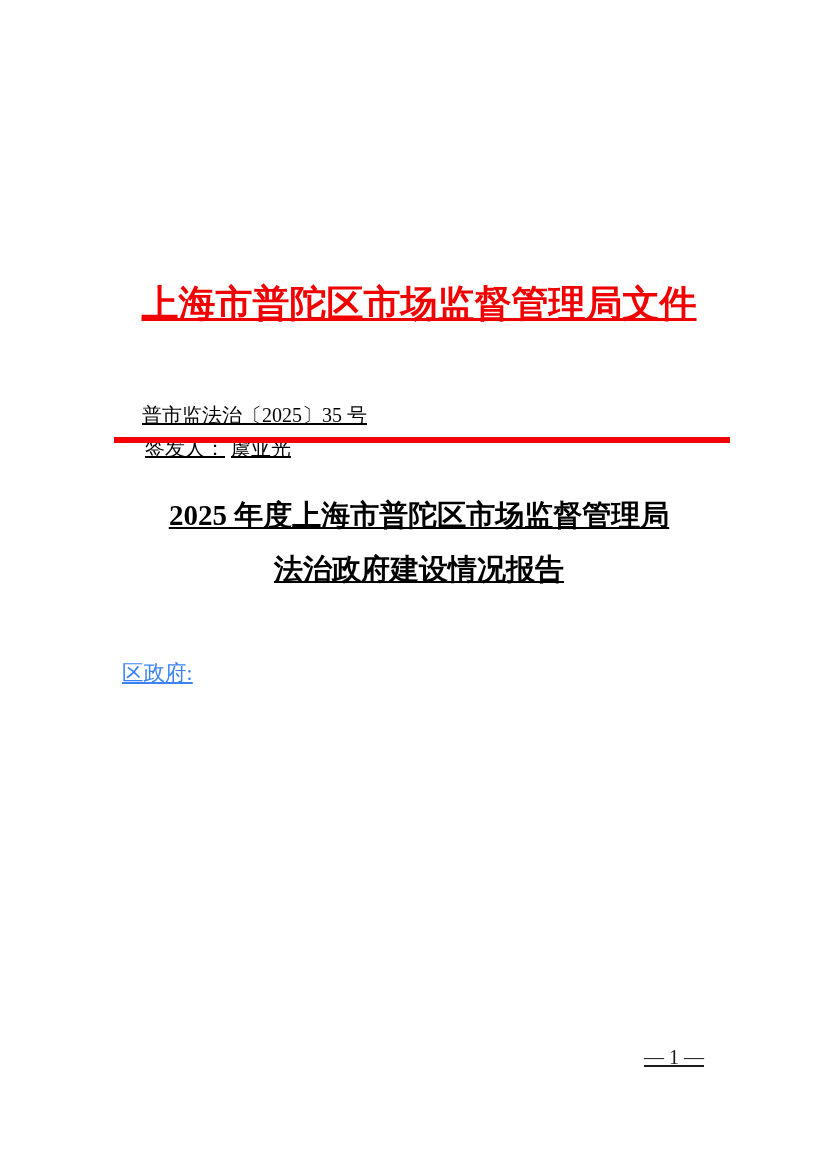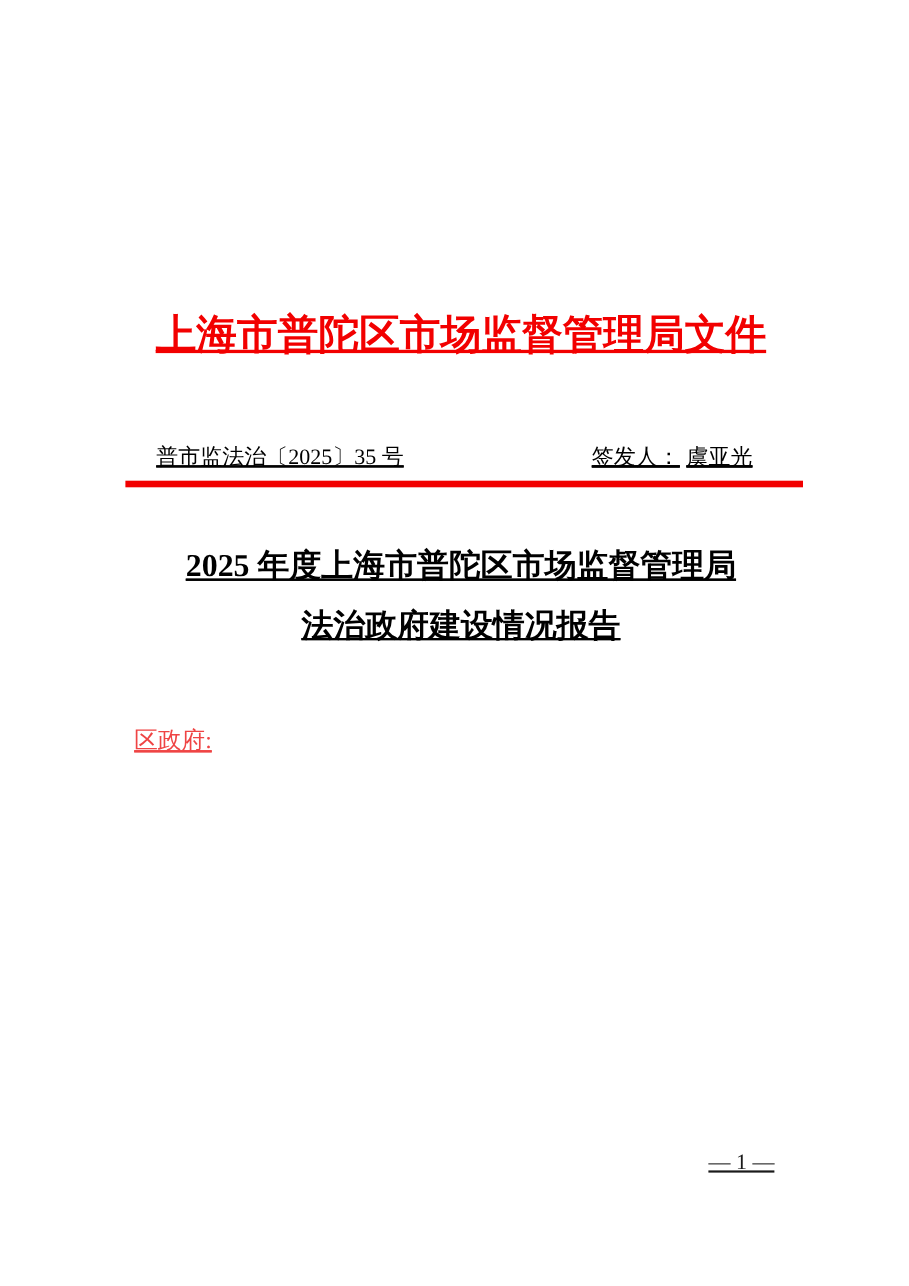--- a/index.html
+++ b/index.html
@@ -33,20 +33,21 @@
     top: 390px;
     left: 110px;
     width: 614px;
     display: flex;
     justify-content: space-between;
     align-items: baseline;
     font-size: 20px;
     padding-left: 23px;
     padding-right: 40px;
     white-space: nowrap;
+    flex-direction: column;
   }
   .red-rule {
     position: absolute;
     top: 431px;
     left: 108px;
     width: 616px;
     height: 4px;
     background: var(--accent-red, #f20000);
   }
   .doc-title {
@@ -63,21 +64,21 @@
   .title-line { display: block; white-space: nowrap; }
   .body-text {
     position: absolute;
     top: 641px;
     left: 110px;
     width: 614px;
     font-size: 21.5px;
     line-height: 40px;
     text-align: justify;
     text-justify: inter-ideograph;
-    color: #ef4444;
+    color: #3b82f6;
   }
   .salutation { text-indent: 0; }
   .para { text-indent: 2em; }
   .page-number {
     position: absolute;
     top: 1037px;
     left: 626px;
     width: 84px;
     text-align: center;
     font-size: 20px;

